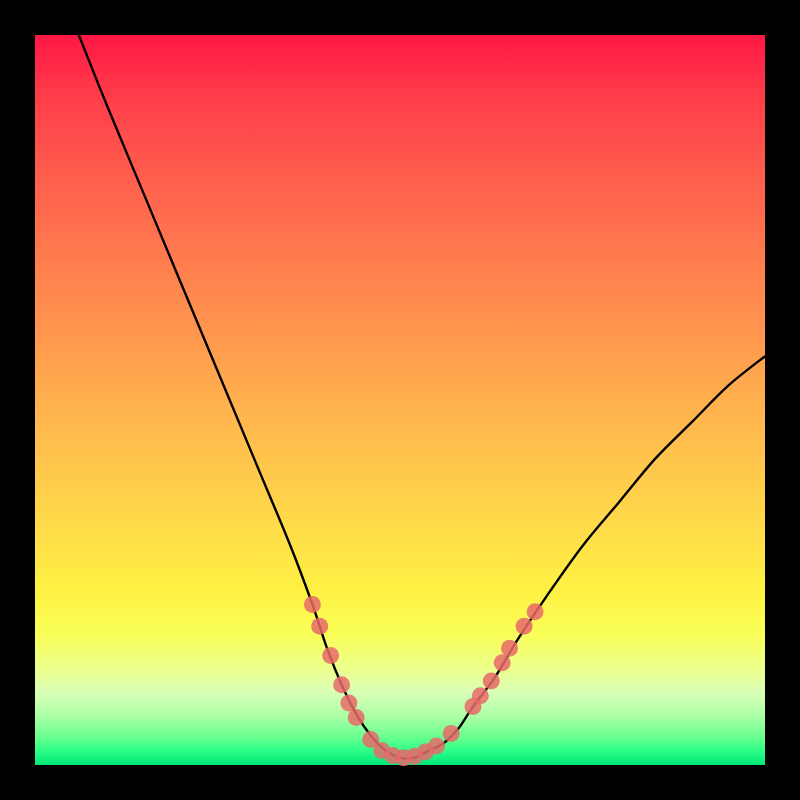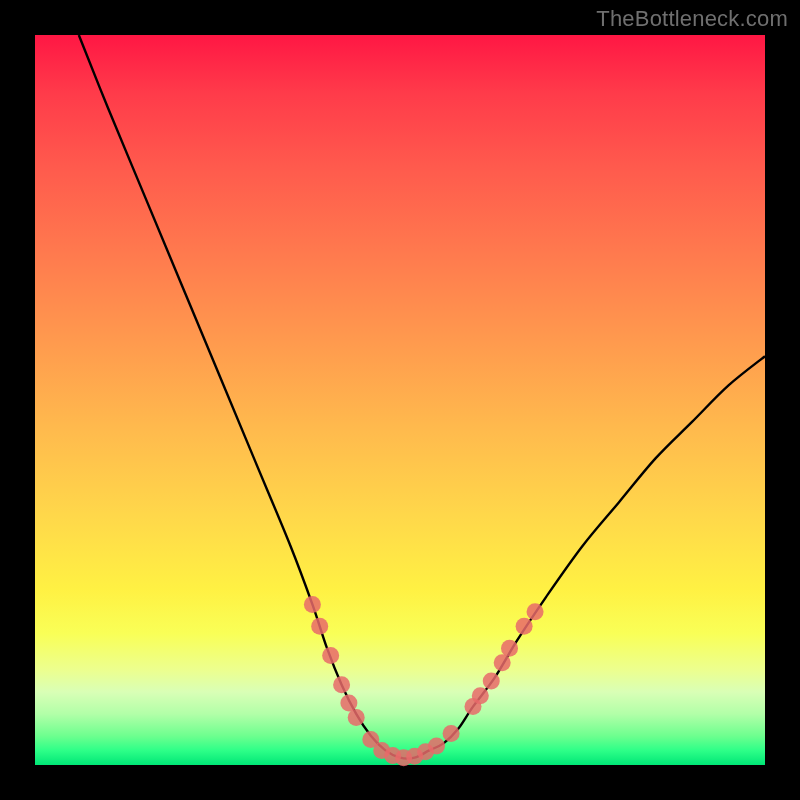--- a/index.html
+++ b/index.html
@@ -57,21 +57,20 @@
     left: 0; top: 0;
     width: 730px;
     height: 730px;
     overflow: visible;
   }
 </style>
 </head>
 <body>
 
 <div class="frame">
-  <div class="watermark">TheBottleneck.com</div>
 
   <div class="plot-area">
     <svg class="curve" viewBox="0 0 730 730" preserveAspectRatio="none">
       <path id="curve-path" fill="none" stroke="#000000" stroke-width="2.4" d="M 43.8 0 C 48.666666666666664 12.166666666666666, 62.05 46.233333333333334, 73 73 C 83.95 99.76666666666667, 97.33333333333333 131.40000000000003, 109.5 160.60000000000002 C 121.66666666666667 189.8, 133.83333333333334 219, 146 248.2 C 158.16666666666666 277.4, 170.33333333333334 306.59999999999997, 182.5 335.79999999999995 C 194.66666666666666 364.99999999999994, 206.83333333333334 394.20000000000005, 219 423.40000000000003 C 231.16666666666666 452.6, 245.76666666666665 486.6666666666667, 255.49999999999997 511 C 265.2333333333333 535.3333333333334, 271.31666666666666 552.3666666666667, 277.4 569.4 C 283.4833333333333 586.4333333333333, 287.1333333333333 599.8166666666667, 292 613.2 C 296.8666666666667 626.5833333333334, 301.7333333333333 638.75, 306.59999999999997 649.7 C 311.46666666666664 660.6500000000001, 316.3333333333333 670.3833333333333, 321.2 678.9 C 326.06666666666666 687.4166666666666, 330.93333333333334 694.7166666666666, 335.8 700.8 C 340.6666666666667 706.8833333333333, 345.5333333333333 711.75, 350.4 715.4 C 355.26666666666665 719.05, 360.1333333333333 721.4833333333333, 365 722.7 C 369.8666666666667 723.9166666666667, 374.73333333333335 723.9166666666667, 379.6 722.7 C 384.4666666666667 721.4833333333333, 389.33333333333337 717.8333333333333, 394.20000000000005 715.4 C 399.0666666666667 712.9666666666667, 403.93333333333334 711.75, 408.8 708.1 C 413.6666666666667 704.45, 418.5333333333333 699.5833333333334, 423.4 693.5 C 428.26666666666665 687.4166666666666, 431.9166666666667 680.1166666666667, 438 671.6 C 444.0833333333333 663.0833333333334, 452.59999999999997 653.35, 459.9 642.4 C 467.2 631.4499999999999, 473.28333333333336 619.2833333333333, 481.8 605.9 C 490.31666666666666 592.5166666666667, 500.04999999999995 577.9166666666667, 510.99999999999994 562.1 C 521.9499999999999 546.2833333333333, 535.3333333333334 526.8166666666667, 547.5 511 C 559.6666666666666 495.18333333333334, 571.8333333333334 481.79999999999995, 584 467.2 C 596.1666666666666 452.6, 608.3333333333334 436.78333333333336, 620.5 423.40000000000003 C 632.6666666666666 410.0166666666667, 644.8333333333334 399.0666666666667, 657 386.90000000000003 C 669.1666666666666 374.73333333333335, 681.3333333333334 361.34999999999997, 693.5 350.4 C 705.6666666666666 339.45, 723.9166666666666 326.06666666666666, 730 321.2"></path>
       <g id="markers">
           <circle cx="277.4" cy="569.4" r="8.5" fill="#e86a6a" fill-opacity="0.85"></circle>
           <circle cx="284.7" cy="591.3" r="8.5" fill="#e86a6a" fill-opacity="0.85"></circle>
           <circle cx="295.65000000000003" cy="620.5" r="8.5" fill="#e86a6a" fill-opacity="0.85"></circle>
           <circle cx="306.59999999999997" cy="649.7" r="8.5" fill="#e86a6a" fill-opacity="0.85"></circle>
           <circle cx="313.9" cy="667.95" r="8.5" fill="#e86a6a" fill-opacity="0.85"></circle>

